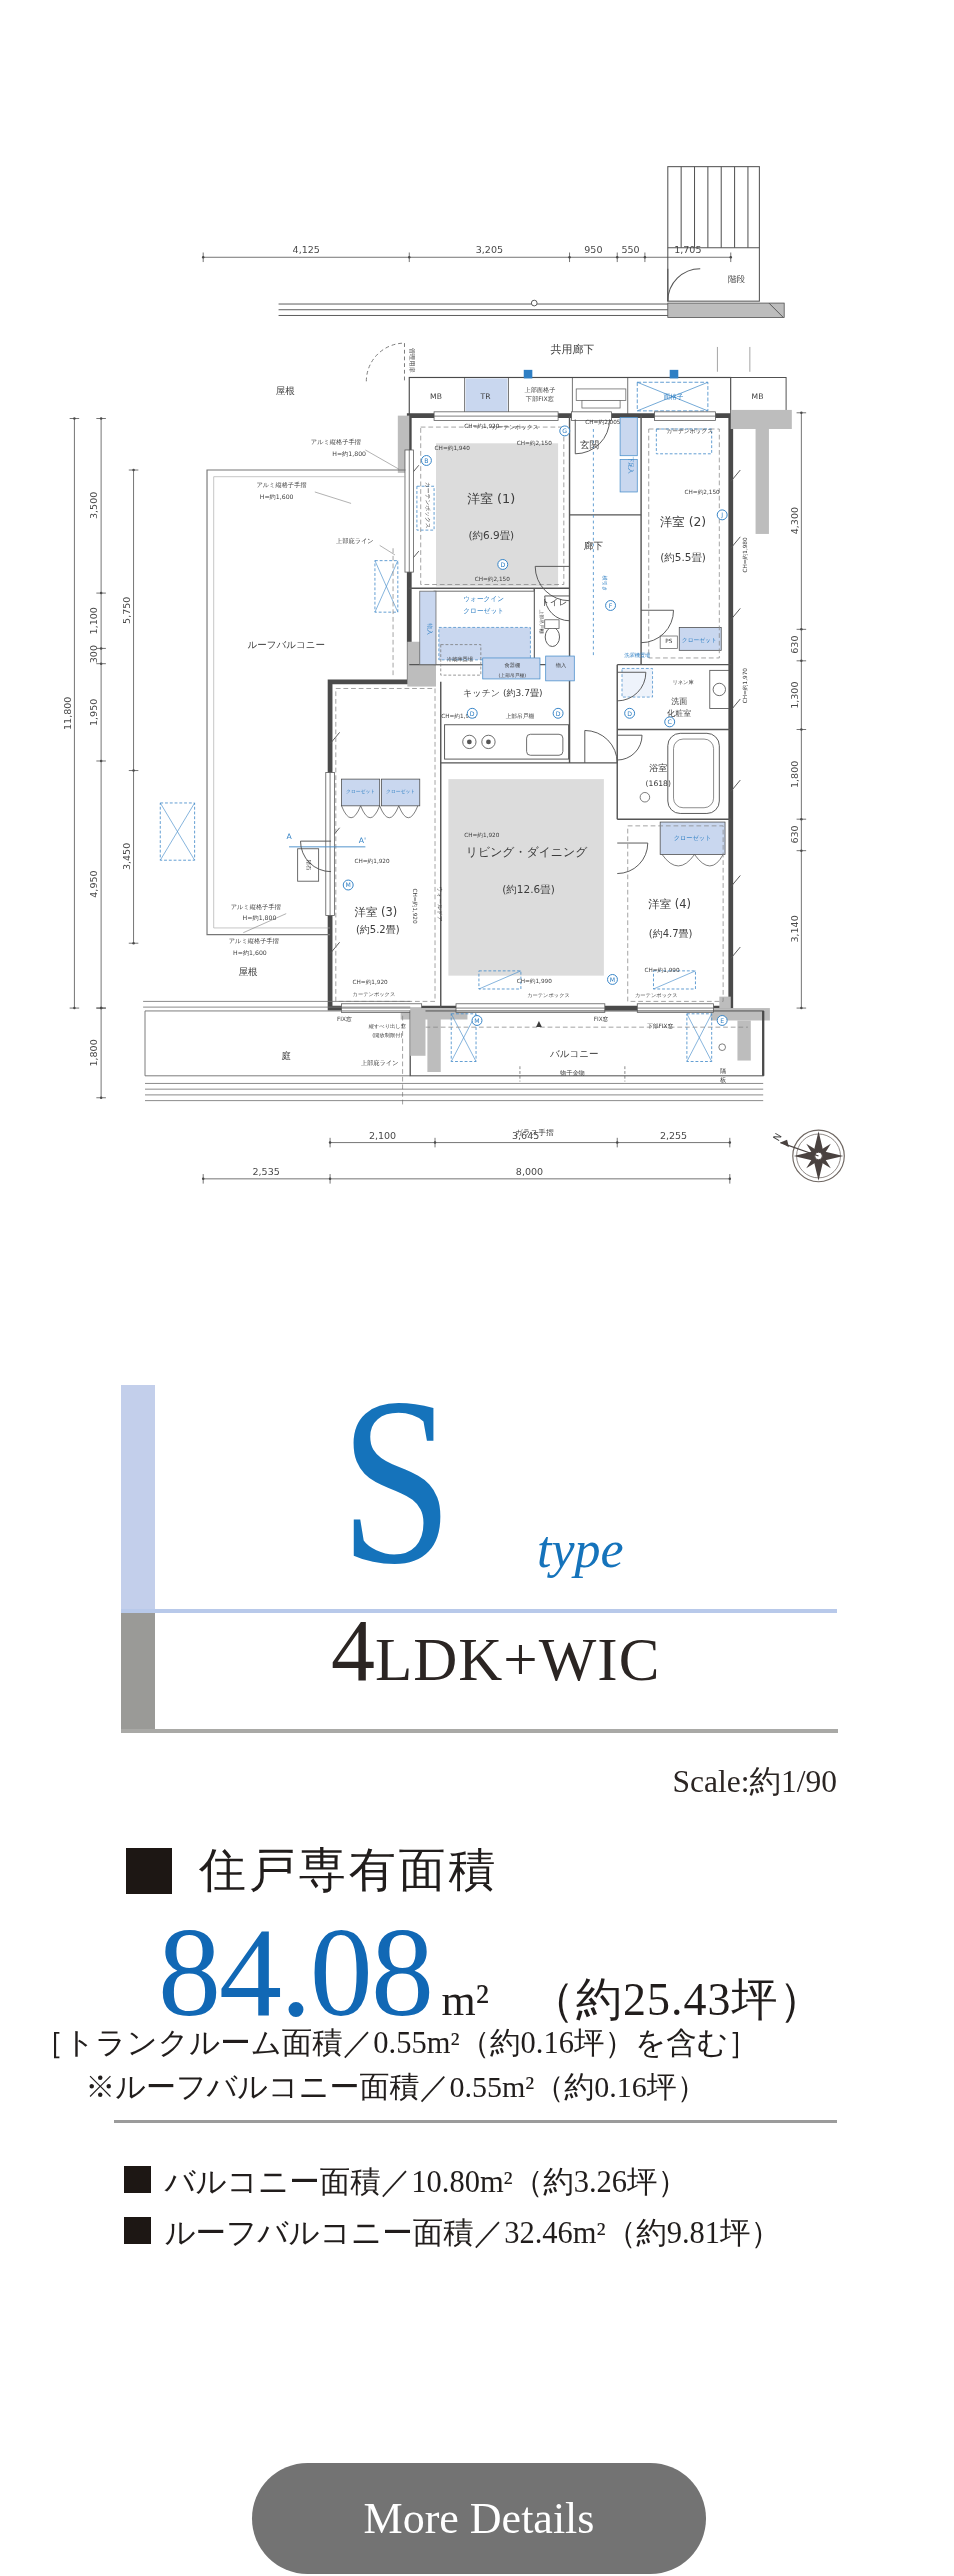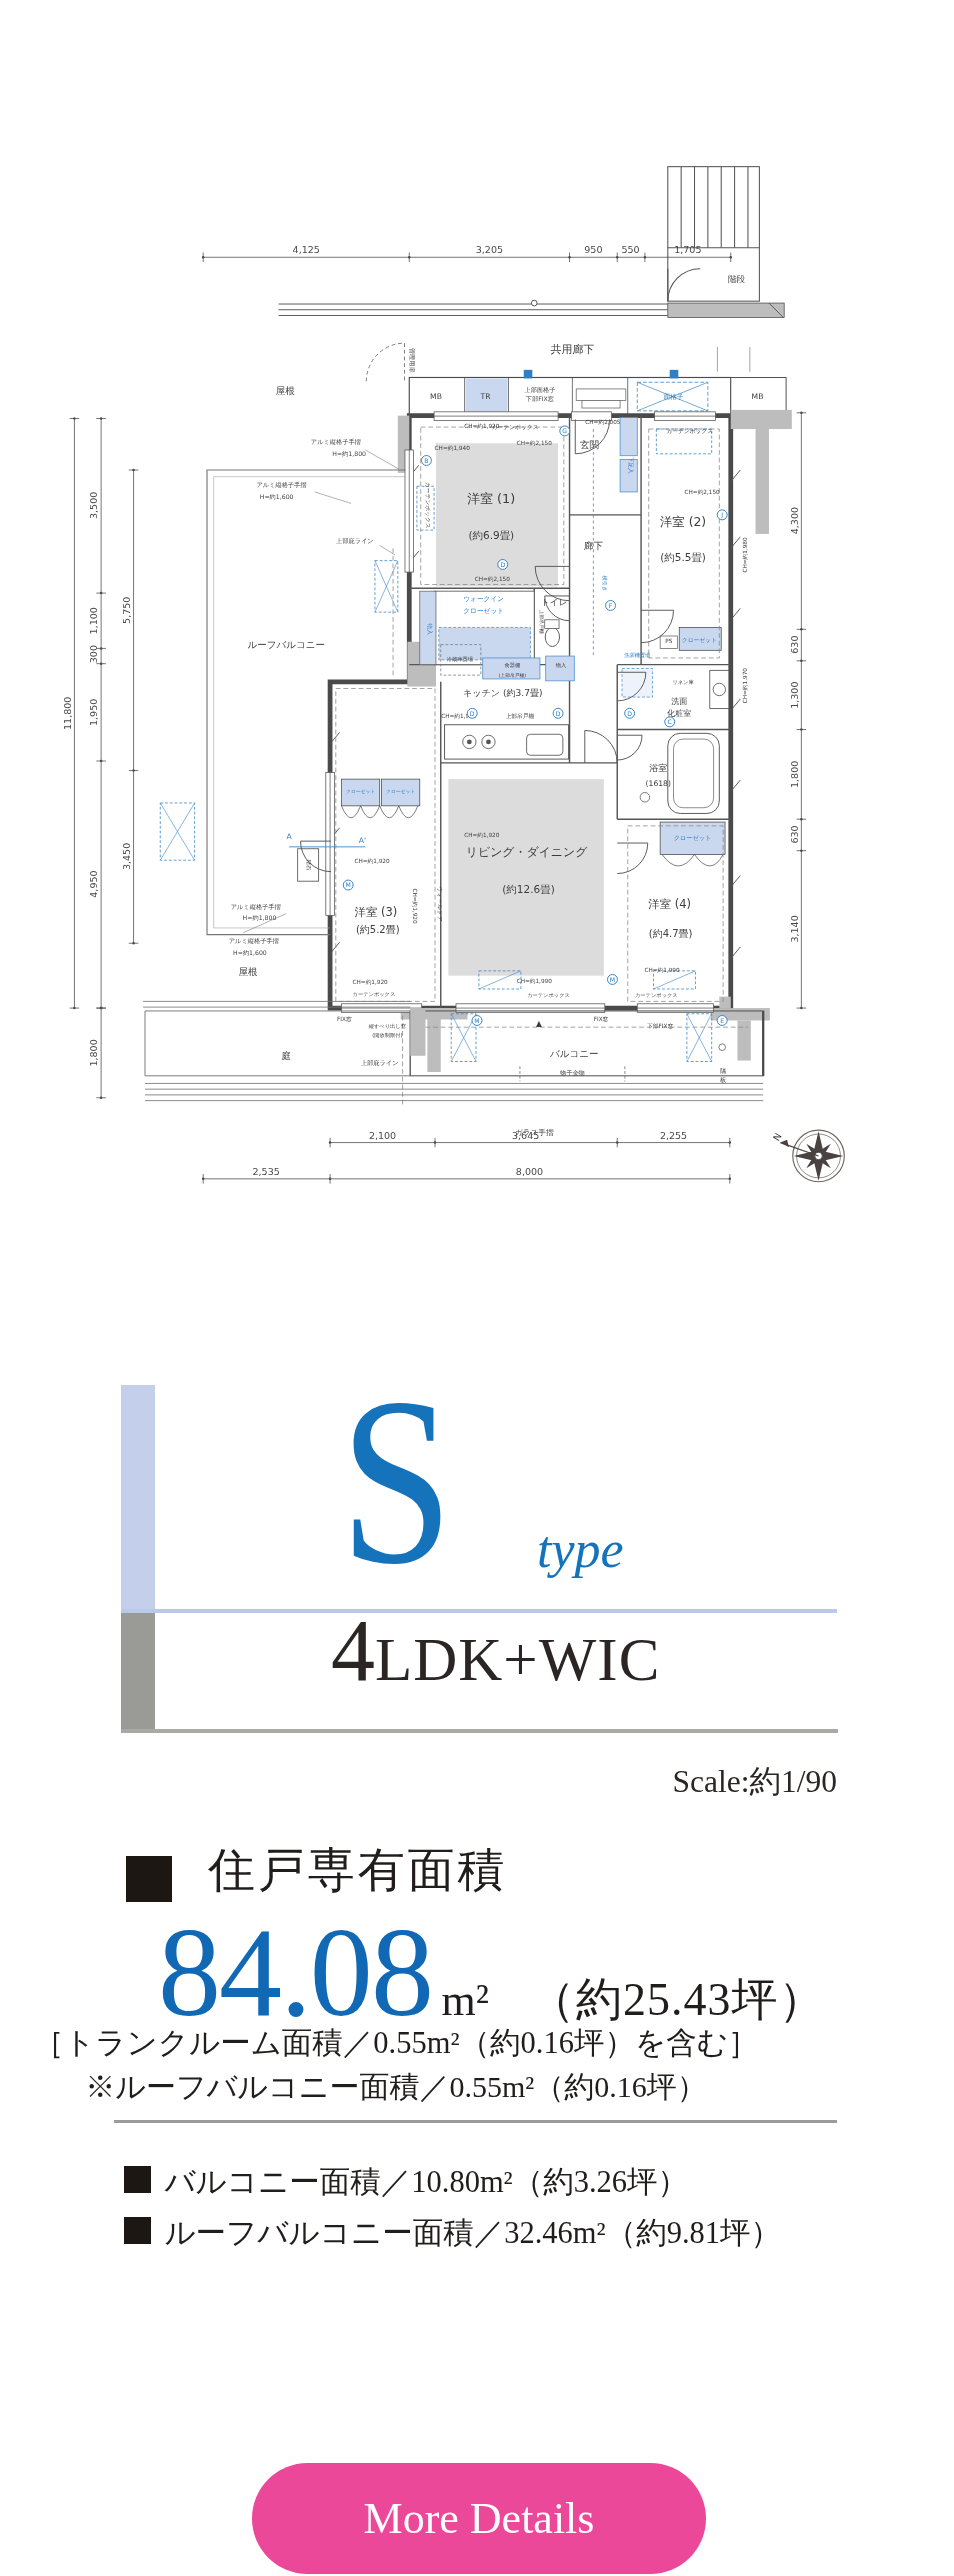--- a/index.html
+++ b/index.html
@@ -15,21 +15,21 @@
   .rule-gray{left:121px;top:1729px;width:717px;height:3.8px;}
   .s-letter{left:340px;top:1362px;font-family:"Liberation Serif","DejaVu Serif",serif;
             font-size:239px;line-height:1;transform:scaleX(.85);transform-origin:left top;}
   .s-type{left:537px;top:1524px;font-family:"Liberation Serif","DejaVu Serif",serif;
           font-size:52px;line-height:1;}
   .layout-row{left:331px;top:1607px;font-family:Liberation Serif, serif;line-height:1;}
   .layout-row .num{font-size:88px;}
   .layout-row .suffix{font-size:61px;letter-spacing:1px;}
   .scale-label{right:117px;top:1761px;font-family:"Liberation Serif","DejaVu Serif",serif;font-size:31.5px;}
   
-  .area-head{left:126px;top:1839px;display:flex;align-items:flex-end;gap:36px;
+  .area-head{left:126px;top:1839px;display:flex;align-items:center;gap:27px;
              font-family:"Liberation Serif","DejaVu Serif",serif;font-size:47px;letter-spacing:2.9px;}
   .sq{display:inline-block;background:#1d1714;}
   .sq-lg{width:46px;height:46px;}
   .sq-sm{width:27px;height:27px;margin-top:3.8px;}
   .area-value-row{left:158px;top:1910px;display:flex;align-items:baseline;
                   font-family:"Liberation Serif","DejaVu Serif",serif;}
   .area-value{font-size:126px;line-height:1;letter-spacing:-1.9px;}
   .area-unit{font-size:44px;margin-left:9.5px;}
   .area-tsubo{font-size:46px;margin-left:40px;letter-spacing:1px;}
   .area-note{left:0;width:792px;text-align:center;font-family:"Liberation Serif","DejaVu Serif",serif;}
@@ -533,15 +533,15 @@
   <div class="abs divider"></div>
   <div class="abs fact-row fact1" style="color: rgb(33, 29, 28);">
     <span class="sq sq-sm"></span>
     <span>バルコニー面積／10.80m²（約3.26坪）</span>
   </div>
   <div class="abs fact-row fact2" style="color: rgb(33, 29, 28);">
     <span class="sq sq-sm"></span>
     <span>ルーフバルコニー面積／32.46m²（約9.81坪）</span>
   </div>
 
-  <button class="abs cta" style="background: #ec4899; color: rgb(255, 255, 255);">More Details</button>
+  <button class="abs cta" style="background: #737373; color: rgb(255, 255, 255);">More Details</button>
 </div>
 
 
 </body></html>

